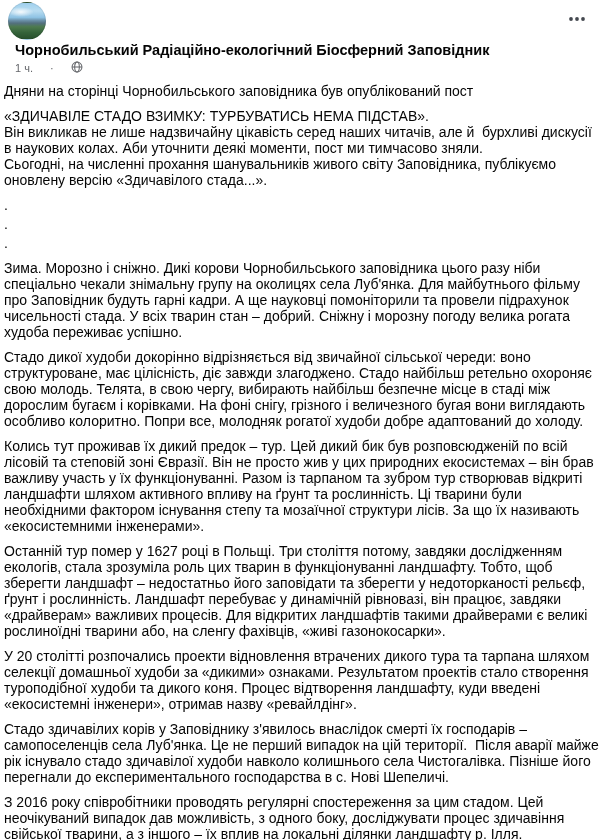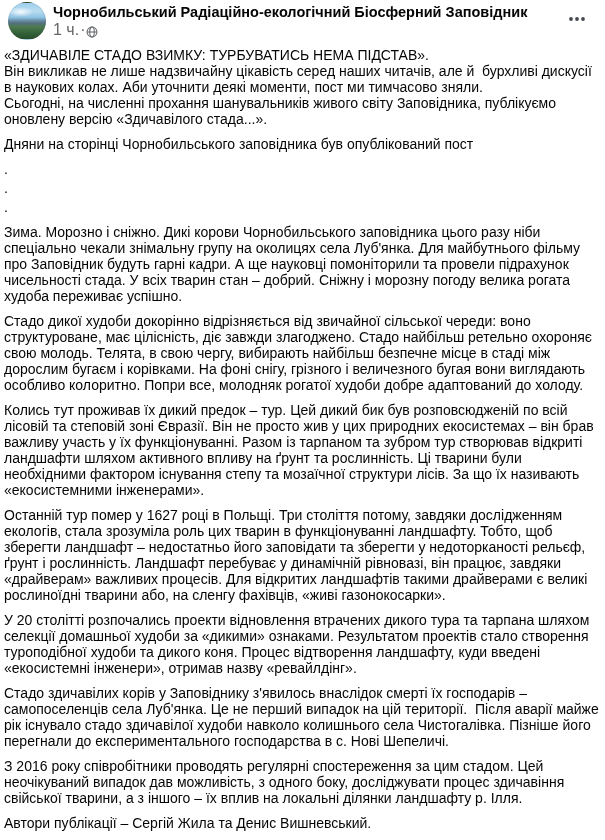--- a/index.html
+++ b/index.html
@@ -5,41 +5,41 @@
   * { margin: 0; padding: 0; box-sizing: border-box; }
   html, body { background: #ffffff; }
   body {
     width: 605px;
     font-family: "Liberation Sans", "DejaVu Sans", sans-serif;
     color: #050505;
   }
   .post { width: 605px; background: #ffffff; padding: 0 0 6px 0; position: relative; }
 
   
-  .header { display: flex; align-items: flex-start; padding: 2px 12px 0 8px; position: relative; }
+  .header { display: flex; align-items: flex-start; padding: 2px 12px 0 8px; position: relative; flex-direction: column; }
   .avatar {
     width: 38px; height: 38px; border-radius: 50%;
     flex: 0 0 38px;
     border: 1px solid rgba(0,0,0,0.08);
     background:
       radial-gradient(ellipse 18px 7px at 12px 9px, rgba(255,255,255,0.85) 0%, rgba(255,255,255,0) 70%),
       linear-gradient(to bottom,
         #9fd0ee 0%, #b9ddf1 22%, #8fc3e4 40%,
         #6d93ab 48%, #53707f 56%,
         #4d7a4e 66%, #35633a 82%, #274f2c 100%);
     cursor: pointer;
   }
   .header-text { margin-left: 7px; padding-top: 1px; min-width: 0; }
   .page-name {
     font-size: 14.5px; font-weight: 700; line-height: 19px; color: #050505;
     white-space: nowrap; cursor: pointer;
   }
   .meta {
-    display: flex; align-items: flex-end; gap: 1px;
-    font-size: 16px; line-height: 16px; color: #65676b;
+    display: flex; align-items: flex-start; gap: 17px;
+    font-size: 11px; line-height: 16px; color: #65676b;
   }
   .meta .timestamp { cursor: pointer; }
   .globe-icon { display: inline-flex; margin-top: 1px; }
   .globe-icon svg { display: block; }
 
   .more-btn {
     position: absolute; right: 12px; top: 6px;
     width: 32px; height: 26px;
     background: transparent; border: none; border-radius: 6px;
     display: flex; align-items: center; justify-content: center;
@@ -90,24 +90,24 @@
         <g fill="#44484f">
           <circle cx="4" cy="10" r="1.9"></circle>
           <circle cx="10" cy="10" r="1.9"></circle>
           <circle cx="16" cy="10" r="1.9"></circle>
         </g>
       </svg>
     </button>
   </div>
 
   <div class="body" id="post-body">
+      <div class="para">Дняни на сторінці Чорнобильського заповідника був опублікований пост</div>
       <div class="para">«ЗДИЧАВІЛЕ СТАДО ВЗИМКУ: ТУРБУВАТИСЬ НЕМА ПІДСТАВ».
 Він викликав не лише надзвичайну цікавість серед наших читачів, але й  бурхливі дискусії в наукових колах. Аби уточнити деякі моменти, пост ми тимчасово зняли.
 Сьогодні, на численні прохання шанувальників живого світу Заповідника, публікуємо оновлену версію «Здичавілого стада...».</div>
-      <div class="para">Дняни на сторінці Чорнобильського заповідника був опублікований пост</div>
       <div class="para dot">.</div>
       <div class="para dot">.</div>
       <div class="para dot">.</div>
       <div class="para">Зима. Морозно і сніжно. Дикі корови Чорнобильського заповідника цього разу ніби спеціально чекали знімальну групу на околицях села Луб'янка. Для майбутнього фільму про Заповідник будуть гарні кадри. А ще науковці помоніторили та провели підрахунок чисельності стада. У всіх тварин стан – добрий. Сніжну і морозну погоду велика рогата худоба переживає успішно.</div>
       <div class="para">Стадо дикої худоби докорінно відрізняється від звичайної сільської череди: воно структуроване, має цілісність, діє завжди злагоджено. Стадо найбільш ретельно охороняє свою молодь. Телята, в свою чергу, вибирають найбільш безпечне місце в стаді між дорослим бугаєм і корівками. На фоні снігу, грізного і величезного бугая вони виглядають особливо колоритно. Попри все, молодняк рогатої худоби добре адаптований до холоду.</div>
       <div class="para">Колись тут проживав їх дикий предок – тур. Цей дикий бик був розповсюдженій по всій лісовій та степовій зоні Євразії. Він не просто жив у цих природних екосистемах – він брав важливу участь у їх функціонуванні. Разом із тарпаном та зубром тур створював відкриті ландшафти шляхом активного впливу на ґрунт та рослинність. Ці тварини були необхідними фактором існування степу та мозаїчної структури лісів. За що їх називають «екосистемними інженерами».</div>
       <div class="para">Останній тур помер у 1627 році в Польщі. Три століття потому, завдяки дослідженням екологів, стала зрозуміла роль цих тварин в функціонуванні ландшафту. Тобто, щоб зберегти ландшафт – недостатньо його заповідати та зберегти у недоторканості рельєф, ґрунт і рослинність. Ландшафт перебуває у динамічній рівновазі, він працює, завдяки «драйверам» важливих процесів. Для відкритих ландшафтів такими драйверами є великі рослиноїдні тварини або, на сленгу фахівців, «живі газонокосарки».</div>
       <div class="para">У 20 столітті розпочались проекти відновлення втрачених дикого тура та тарпана шляхом селекції домашньої худоби за «дикими» ознаками. Результатом проектів стало створення туроподібної худоби та дикого коня. Процес відтворення ландшафту, куди введені «екосистемні інженери», отримав назву «ревайлдінг».</div>
       <div class="para">Стадо здичавілих корів у Заповіднику з'явилось внаслідок смерті їх господарів – самопоселенців села Луб'янка. Це не перший випадок на цій території.  Після аварії майже рік існувало стадо здичавілої худоби навколо колишнього села Чистогалівка. Пізніше його перегнали до експериментального господарства в с. Нові Шепеличі.</div>
       <div class="para">З 2016 року співробітники проводять регулярні спостереження за цим стадом. Цей неочікуваний випадок дав можливість, з одного боку, досліджувати процес здичавіння свійської тварини, а з іншого – їх вплив на локальні ділянки ландшафту р. Ілля.</div>

